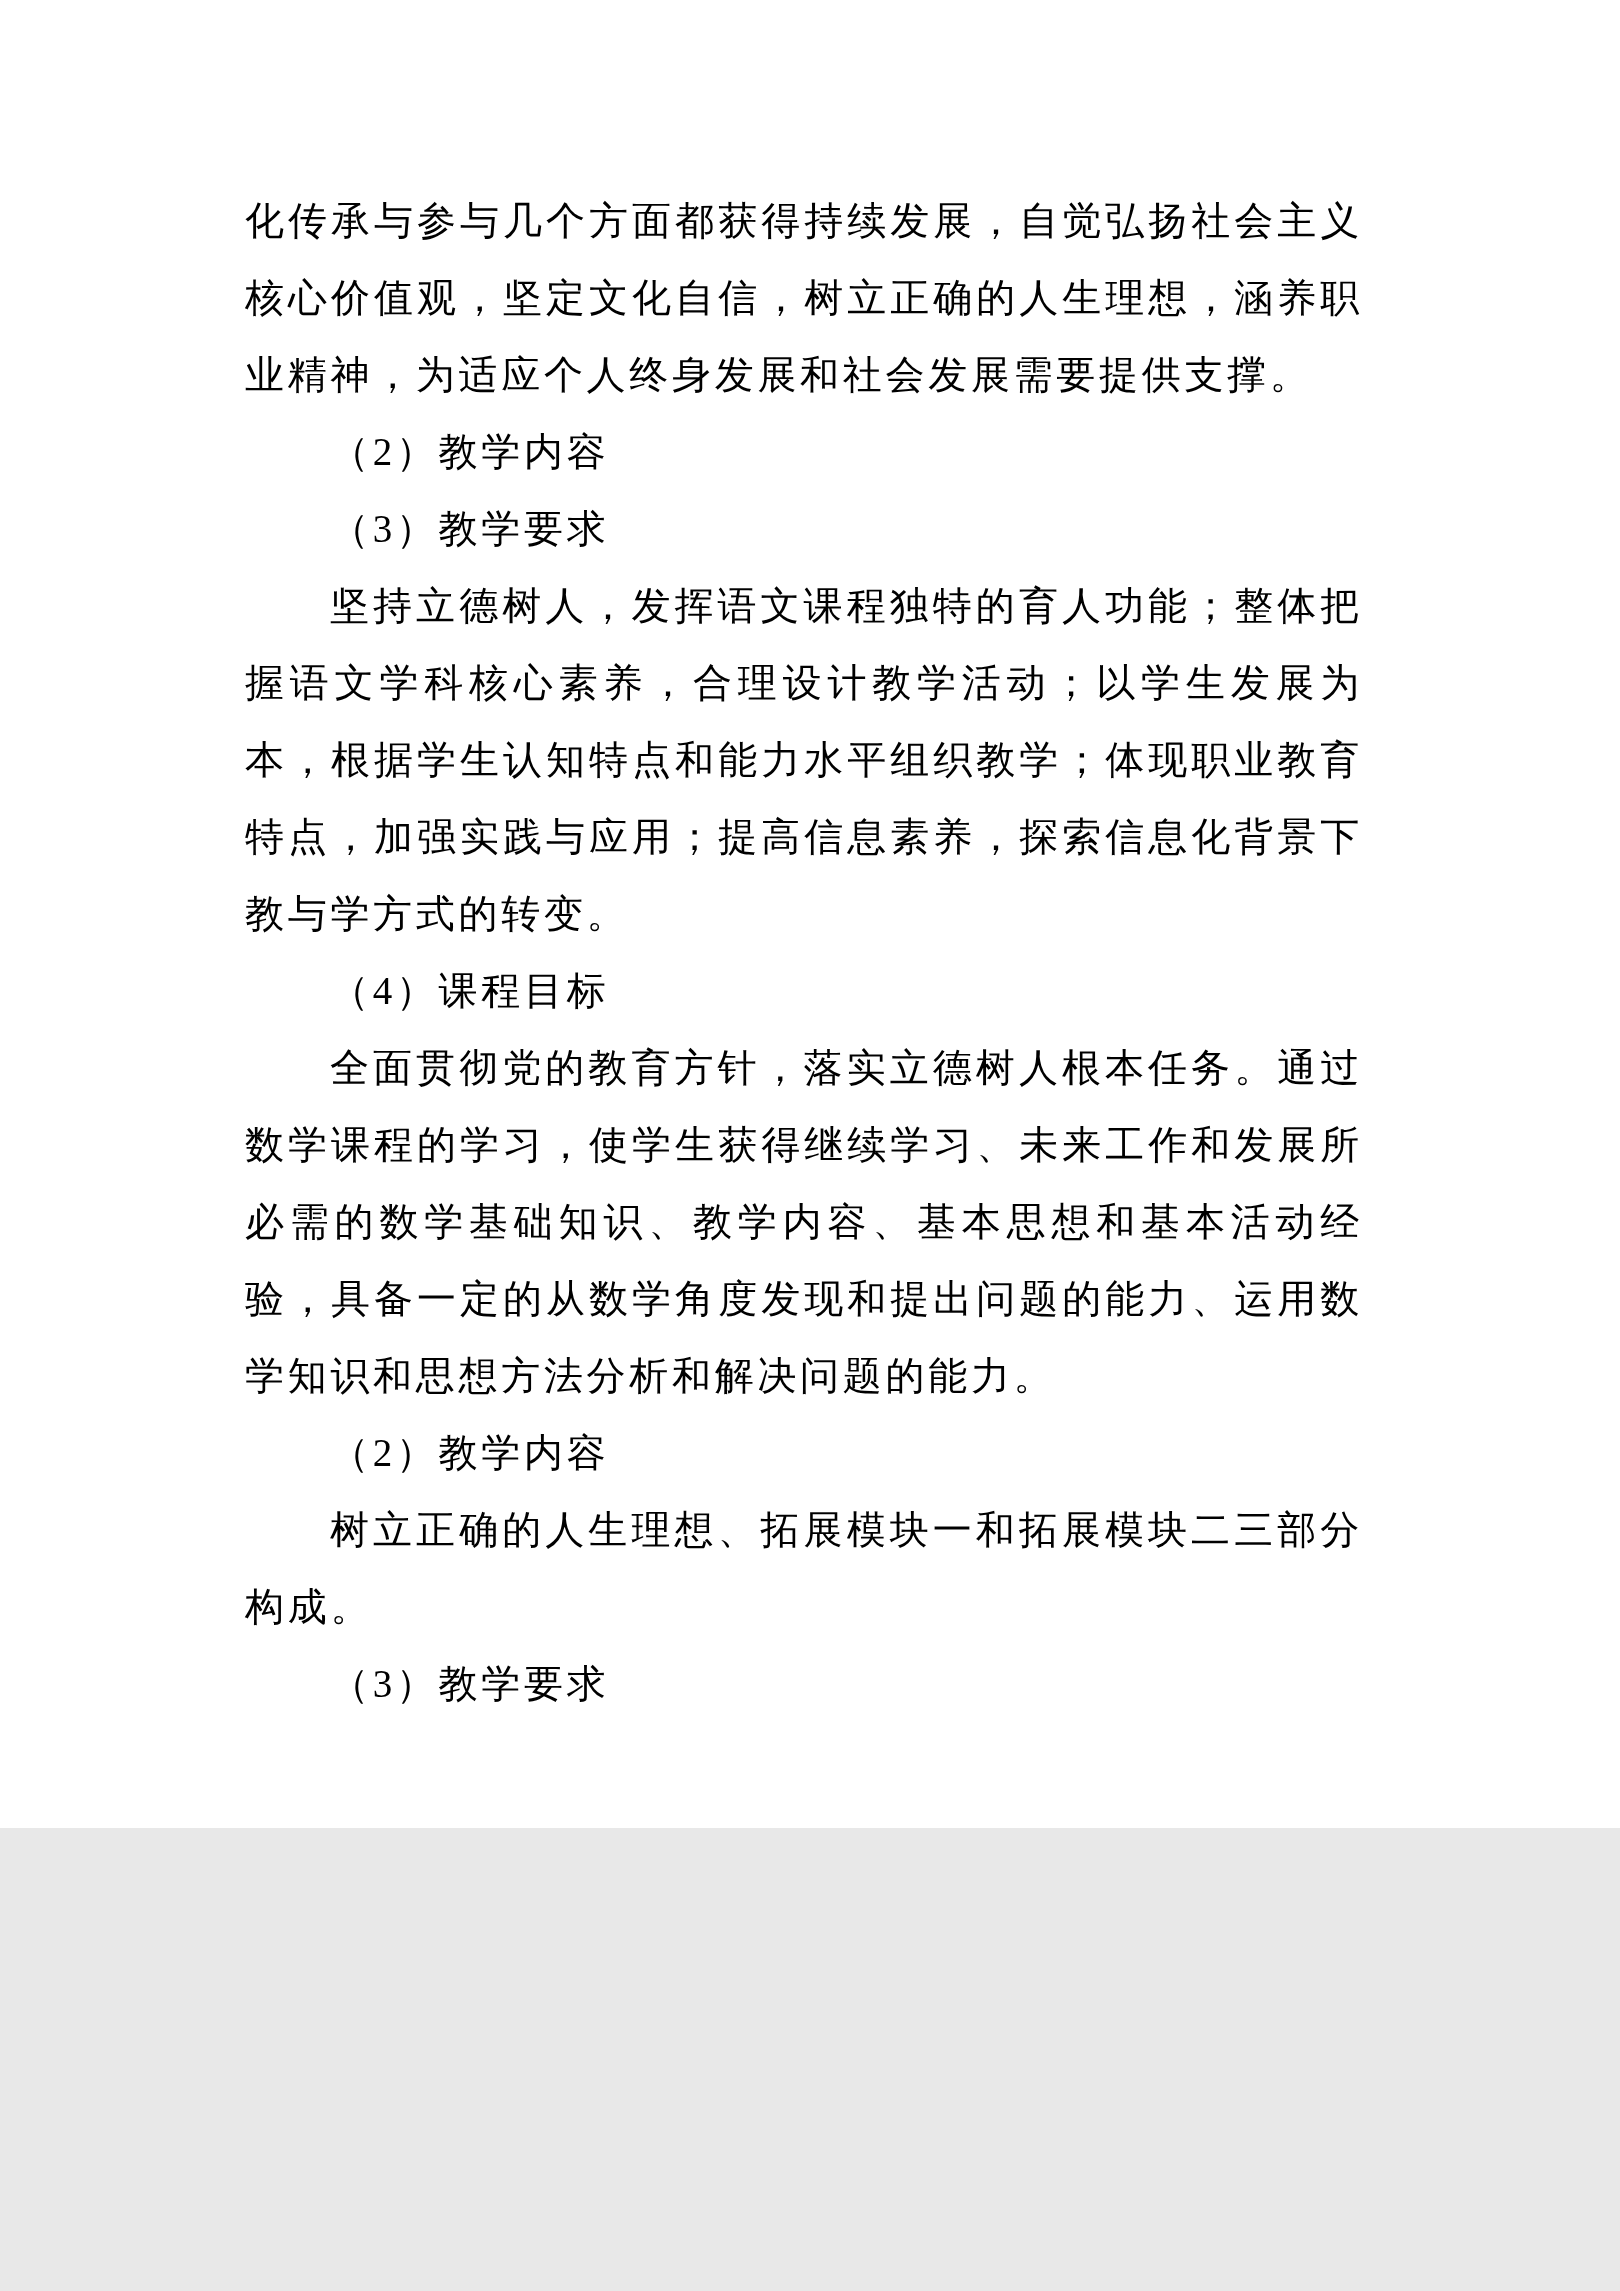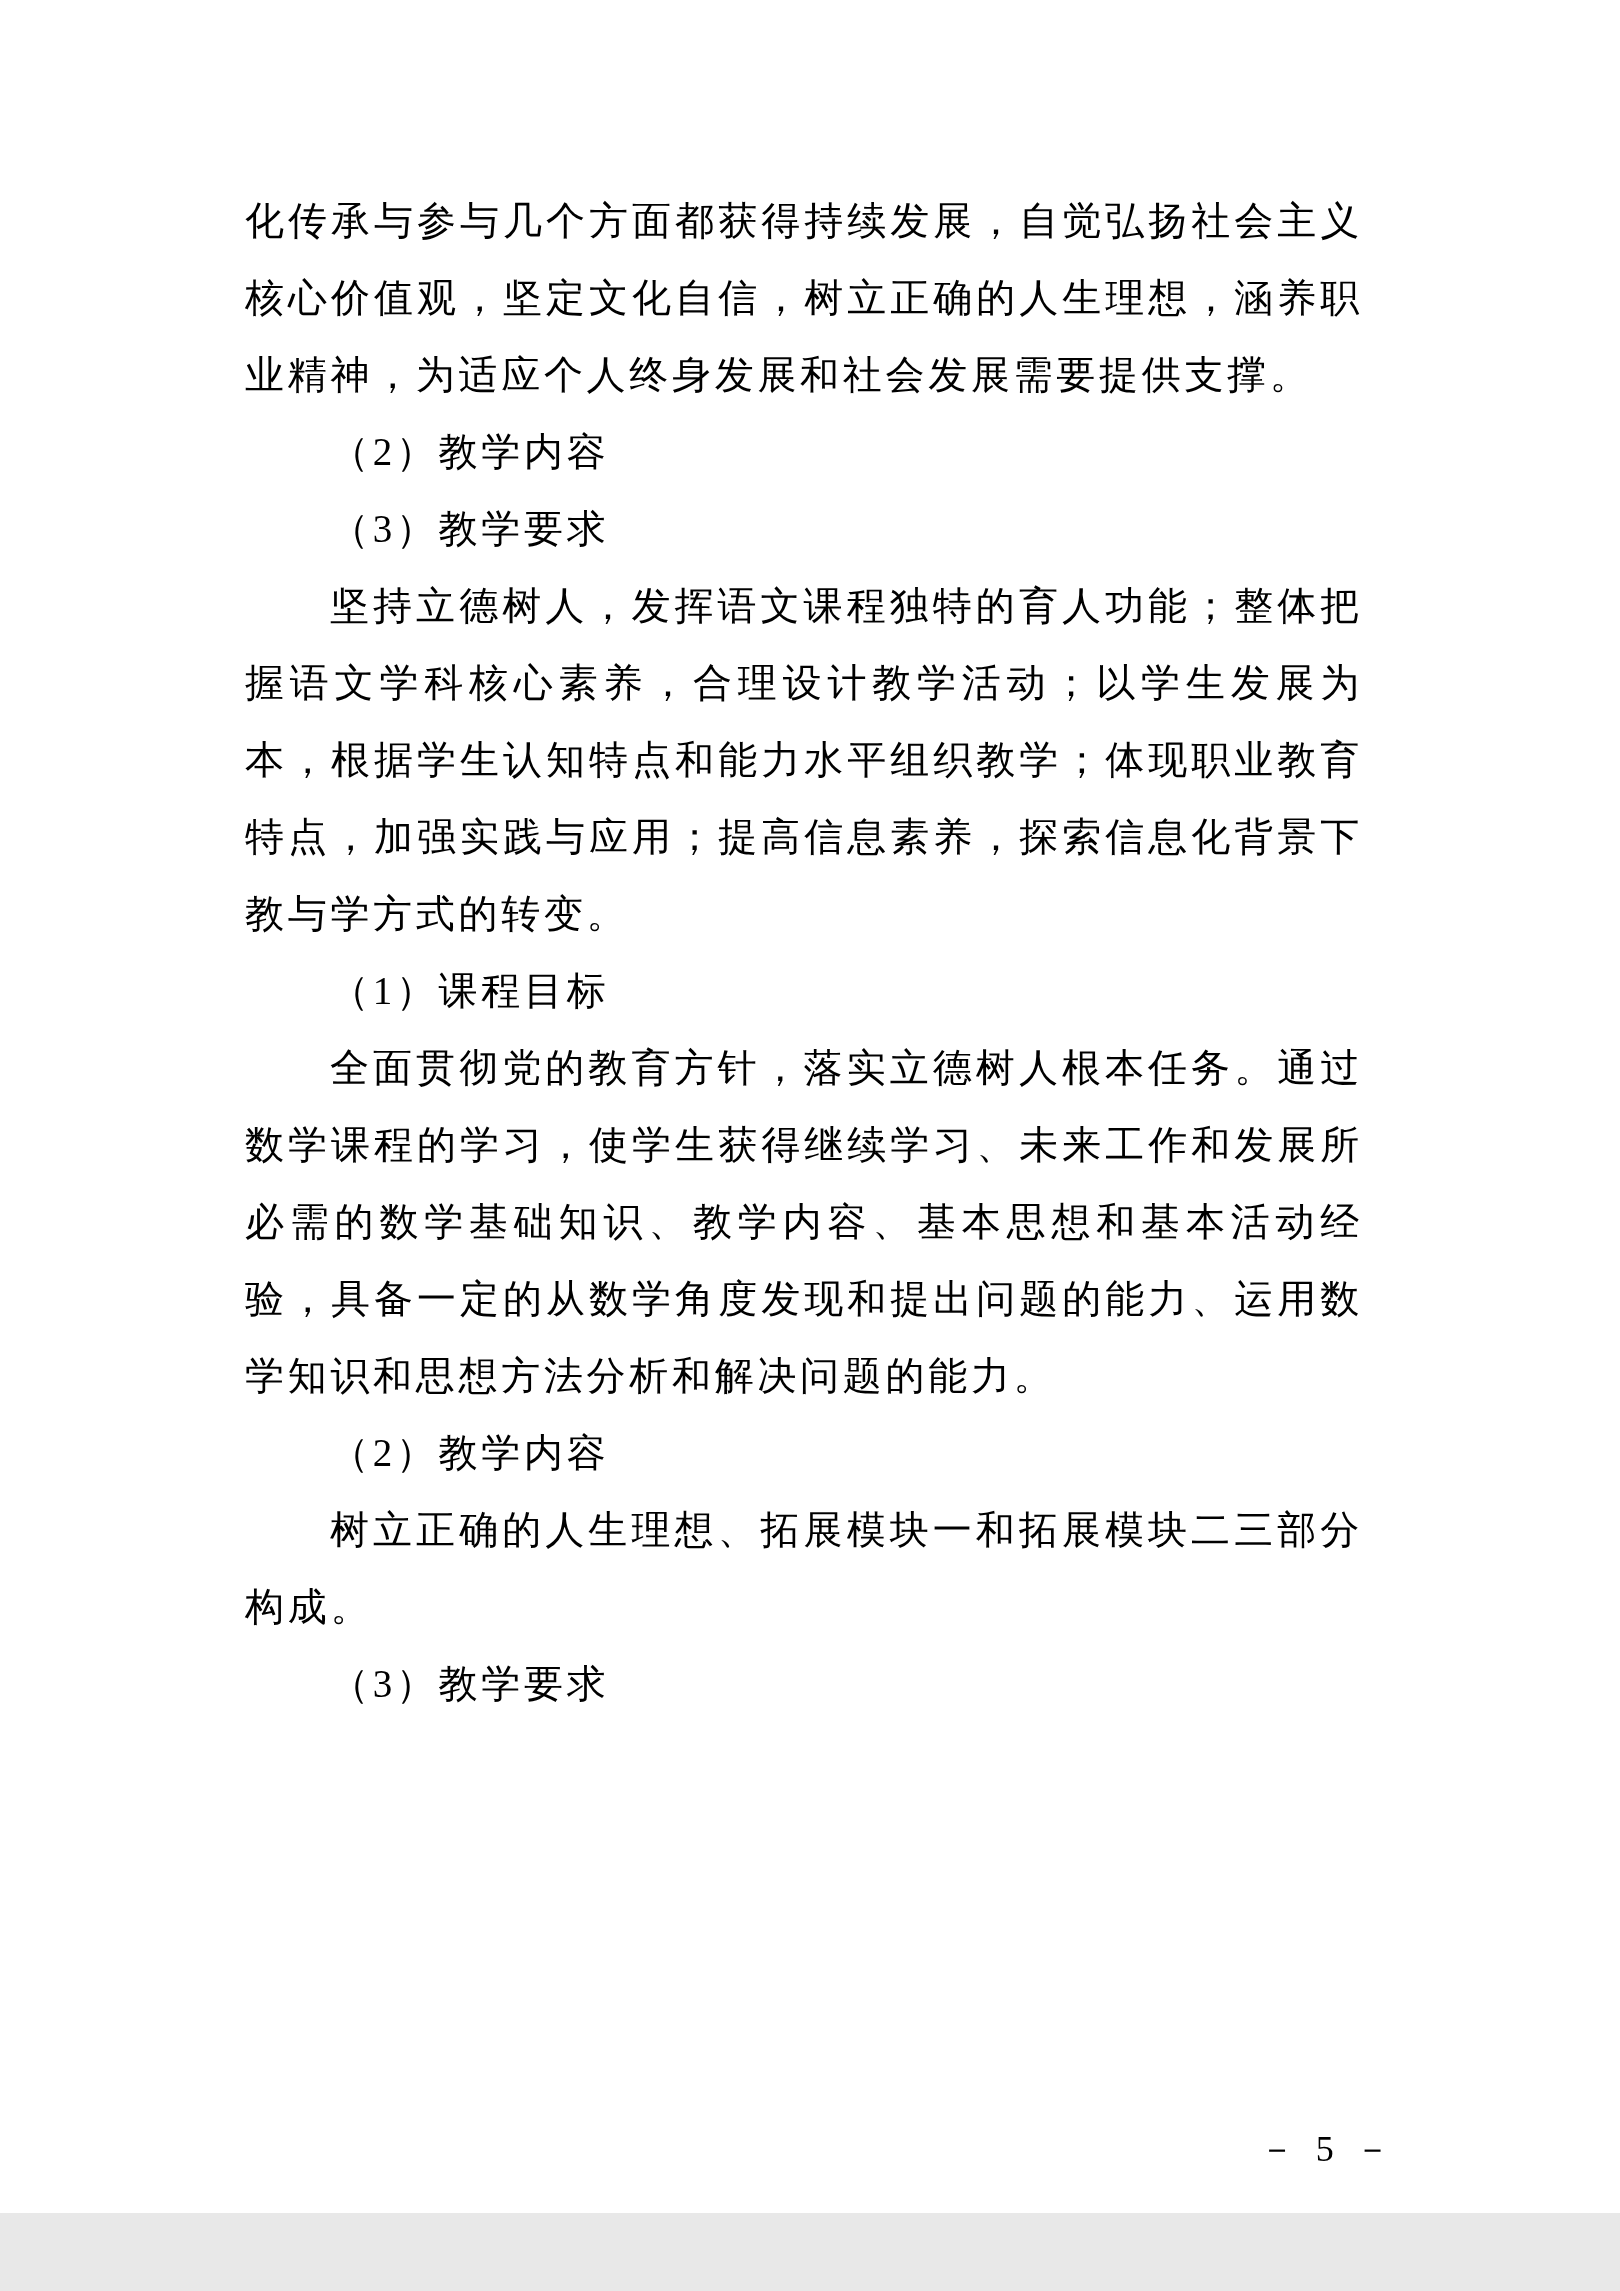--- a/index.html
+++ b/index.html
@@ -3,21 +3,21 @@
 <meta charset="utf-8">
 <style>
   html, body {
     margin: 0;
     padding: 0;
     background: #e8e8e8;
   }
   .page {
     position: relative;
     width: 1620px;
-    height: 2213px;
+    height: 1828px;
     background: #ffffff;
     overflow: hidden;
     font-family: "Liberation Serif", "DejaVu Serif", serif;
     color: #000000;
   }
   .body-text {
     position: absolute;
     left: 245px;
     top: 182px;
     width: 1118px;
@@ -48,21 +48,21 @@
 </head>
 <body>
 
 <div class="page">
 
   <div class="body-text">
     <p>化传承与参与几个方面都获得持续发展，自觉弘扬社会主义核心价值观，坚定文化自信，树立正确的人生理想，涵养职业精神，为适应个人终身发展和社会发展需要提供支撑。</p>
     <p class="para-indent">（2）教学内容</p>
     <p class="para-indent">（3）教学要求</p>
     <p class="para-indent">坚持立德树人，发挥语文课程独特的育人功能；整体把握语文学科核心素养，合理设计教学活动；以学生发展为本，根据学生认知特点和能力水平组织教学；体现职业教育特点，加强实践与应用；提高信息素养，探索信息化背景下教与学方式的转变。</p>
-    <p class="para-indent">（1）课程目标</p>
+    <p class="para-indent">（4）课程目标</p>
     <p class="para-indent">全面贯彻党的教育方针，落实立德树人根本任务。通过数学课程的学习，使学生获得继续学习、未来工作和发展所必需的数学基础知识、教学内容、基本思想和基本活动经验，具备一定的从数学角度发现和提出问题的能力、运用数学知识和思想方法分析和解决问题的能力。</p>
     <p class="para-indent">（2）教学内容</p>
     <p class="para-indent">树立正确的人生理想、拓展模块一和拓展模块二三部分构成。</p>
     <p class="para-indent">（3）教学要求</p>
   </div>
 
   <div class="page-number">－ 5 －</div>
 
 </div>
 

